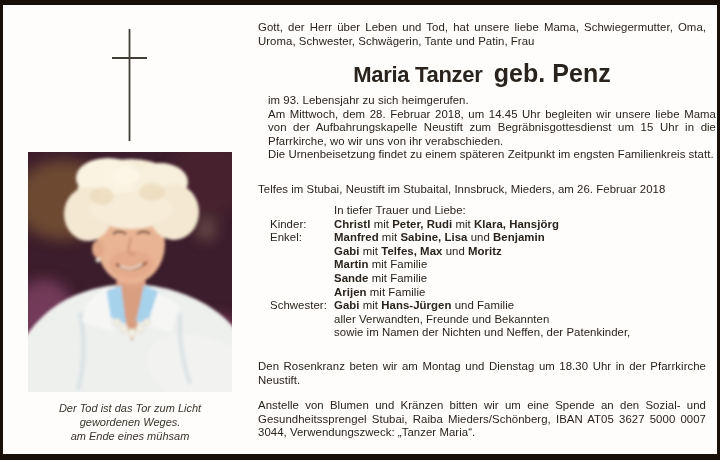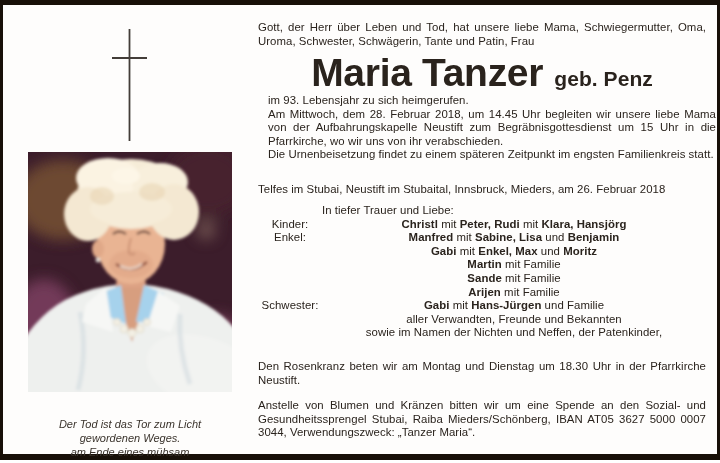--- a/index.html
+++ b/index.html
@@ -30,48 +30,47 @@
     display: block;
   }
   .quote {
     position: absolute; left: 10px; top: 396px;
     width: 234px;
     text-align: center;
     font-style: italic;
     font-size: 11px;
     line-height: 14px;
     color: #3a332c;
-    margin-top: 16px;
   }
   
   .right-col {
     position: absolute; left: 255px; top: 0;
     width: 448px; height: 339px;
   }
   .right-col p { margin: 0; }
   .body-text {
     font-size: 11.4px;
     line-height: 13.6px;
     letter-spacing: 0.05px;
   }
   .just { text-align: justify; }
   .intro    { position: absolute; top: 16px;  left: 0; width: 448px; }
   .name-line {
     position: absolute; top: 50px; left: 0; width: 448px;
     text-align: center;
     line-height: 36px;
     white-space: nowrap;
   }
-  .name        { font-size: 39px; font-weight: bold; letter-spacing: -0.3px; }
-  .name-suffix { font-size: 21px; font-weight: bold; margin-left: 8px; }
+  .name        { font-size: 22px; font-weight: bold; letter-spacing: -0.3px; }
+  .name-suffix { font-size: 25px; font-weight: bold; margin-left: 8px; }
   .paras    { position: absolute; top: 89px;  left: 10px; width: 448px; }
   .places   { position: absolute; top: 178px; left: 0; width: 448px; }
-  .family   { position: absolute; top: 199px; left: 0; width: 448px; }
+  .family   { position: absolute; top: 199px; left: 12px; width: 448px; }
   .fam-header { padding-left: 64px; }
-  .fam-row  { display: flex; text-align: center; }
+  .fam-row  { display: flex; }
   .fam-label { flex: 0 0 64px; }
   .fam-text  { flex: 1; }
   .b { font-weight: bold; }
   .rosary   { position: absolute; top: 355px; left: 0; width: 448px; }
   .donation { position: absolute; top: 394px; left: 0; width: 448px; }
 </style>
 </head>
 <body>
 
 <div class="card">
@@ -176,21 +175,21 @@
           <div class="fam-row">
             <span class="fam-label">Kinder:</span>
             <span class="fam-text"><span></span><span class="b">Christl</span><span> mit </span><span class="b">Peter, Rudi</span><span> mit </span><span class="b">Klara, Hansjörg</span><span></span></span>
           </div>
           <div class="fam-row">
             <span class="fam-label">Enkel:</span>
             <span class="fam-text"><span></span><span class="b">Manfred</span><span> mit </span><span class="b">Sabine, Lisa</span><span> und </span><span class="b">Benjamin</span><span></span></span>
           </div>
           <div class="fam-row">
             <span class="fam-label"></span>
-            <span class="fam-text"><span></span><span class="b">Gabi</span><span> mit </span><span class="b">Enkel, Max</span><span> und </span><span class="b">Moritz</span><span></span></span>
+            <span class="fam-text"><span></span><span class="b">Gabi</span><span> mit </span><span class="b">Telfes, Max</span><span> und </span><span class="b">Moritz</span><span></span></span>
           </div>
           <div class="fam-row">
             <span class="fam-label"></span>
           </div>
           <div class="fam-row">
             <span class="fam-label"></span>
             <span class="fam-text"><span></span><span class="b">Martin</span><span> mit Familie</span></span>
           </div>
           <div class="fam-row">
             <span class="fam-label"></span>

